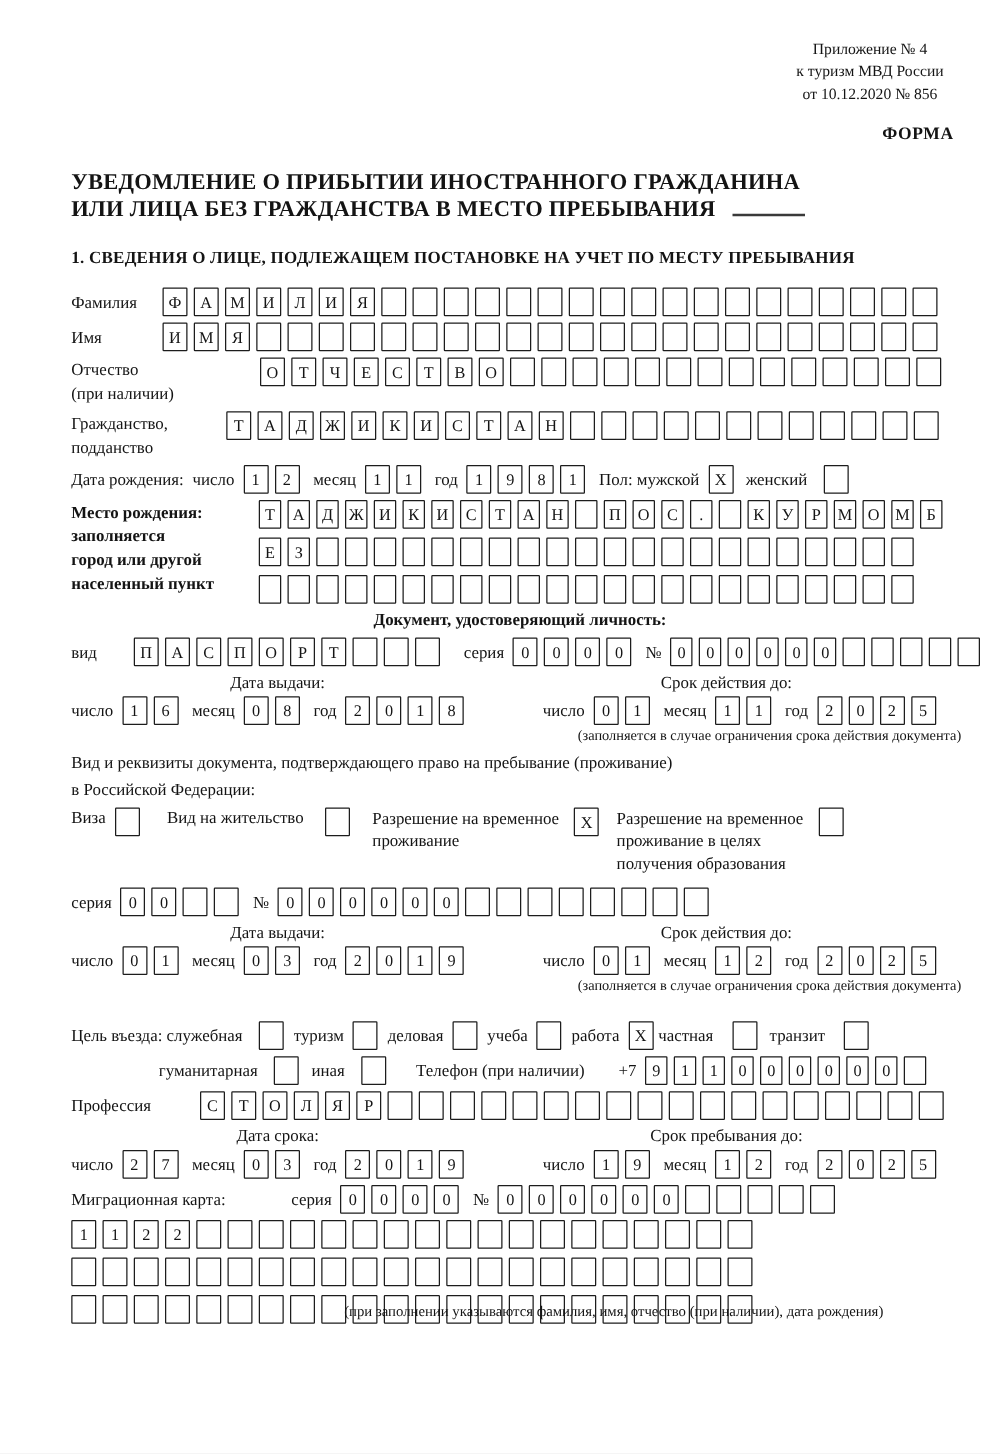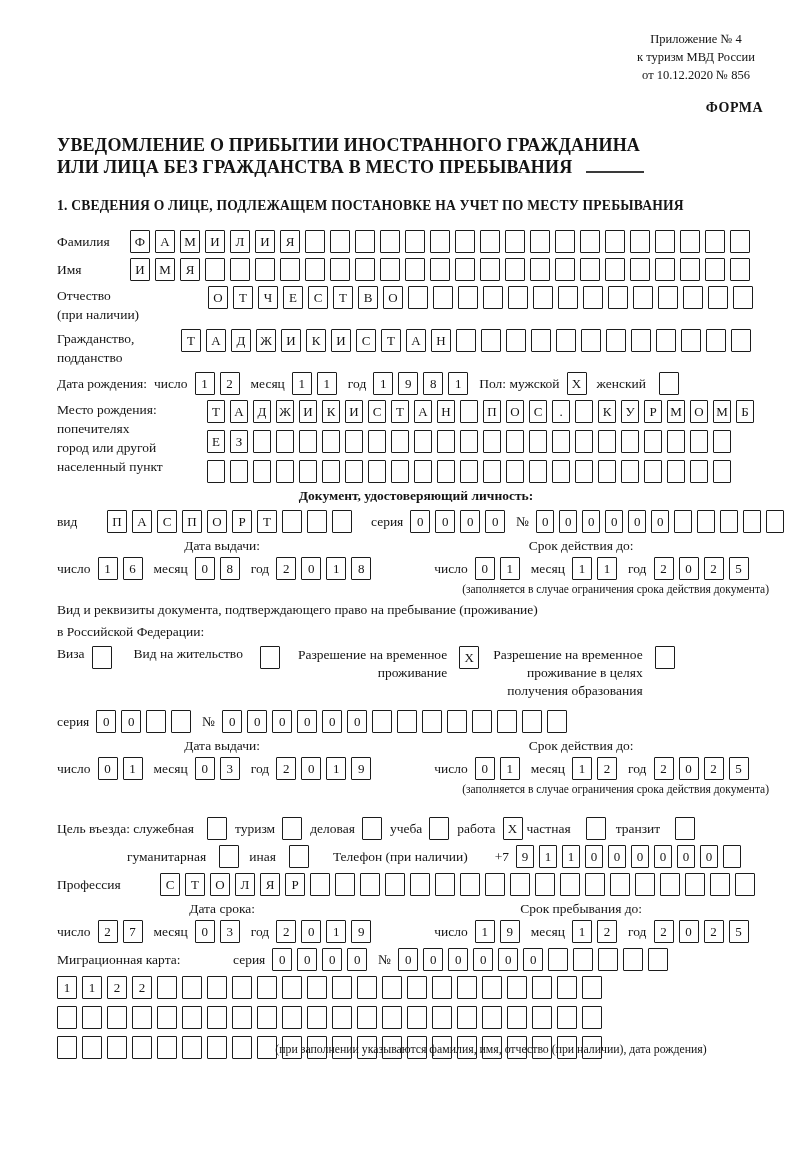--- a/index.html
+++ b/index.html
@@ -18,21 +18,21 @@
   .blank{display:inline-block;width:58px;border-bottom:2px solid #3a3a3a;height:12px;margin-left:14px;}
   .sect{font-weight:bold;font-size:13.6px;margin-top:20px;letter-spacing:.2px;}
   #form-body{margin-top:16px;}
   
   .frow{display:flex;align-items:center;margin-bottom:5px;flex-wrap:nowrap;}
   .frow.top{align-items:flex-start;}
   .lbl{flex:0 0 auto;}
   .txt{margin-right:7px;white-space:nowrap;}
   .lblstack{flex:0 0 auto;}
   .lblstack div{line-height:19px;}
-  .cstack{text-align:right;line-height:18px;flex:0 0 auto;}
+  .cstack{text-align:left;line-height:18px;flex:0 0 auto;}
   .rowscol{display:flex;flex-direction:column;}
   .rowscol .frow{margin-bottom:7px;}
   .rowscol .frow:last-child{margin-bottom:0;}
   .boxes{display:inline-flex;margin-right:6px;flex:0 0 auto;}
   .box{
     display:inline-flex;align-items:center;justify-content:center;
     width:20px;height:23px;border:1.6px solid #1c1c1c;margin-right:5px;
     box-sizing:border-box;font-size:13px;background:#fff;flex:0 0 auto;border-radius:1px;
   }
   .box.sm{width:18px;}
@@ -206,23 +206,23 @@
           <span class="box">1</span>
         </span>
         <span class="txt">Пол: мужской</span>
         <span class="box chk">X</span>
         <span class="gapEl" style="width: 10px;"></span>
         <span class="txt">женский</span>
         <span class="gapEl" style="width: 6px;"></span>
         <span class="box chk"></span>
       </div>
       <div class="frow top">
-        <span class="lblstack" style="width: 150px;">
+        <span class="lblstack" style="width: 150px; font-weight: bold;">
           <div>Место рождения:</div>
-          <div>попечителях</div>
+          <div>заполняется</div>
           <div>город или другой</div>
           <div>населенный пункт</div>
         </span>
         <div class="rowscol">
           <div class="frow">
             <span class="boxes">
               <span class="box sm">Т</span>
               <span class="box sm">А</span>
               <span class="box sm">Д</span>
               <span class="box sm">Ж</span>

